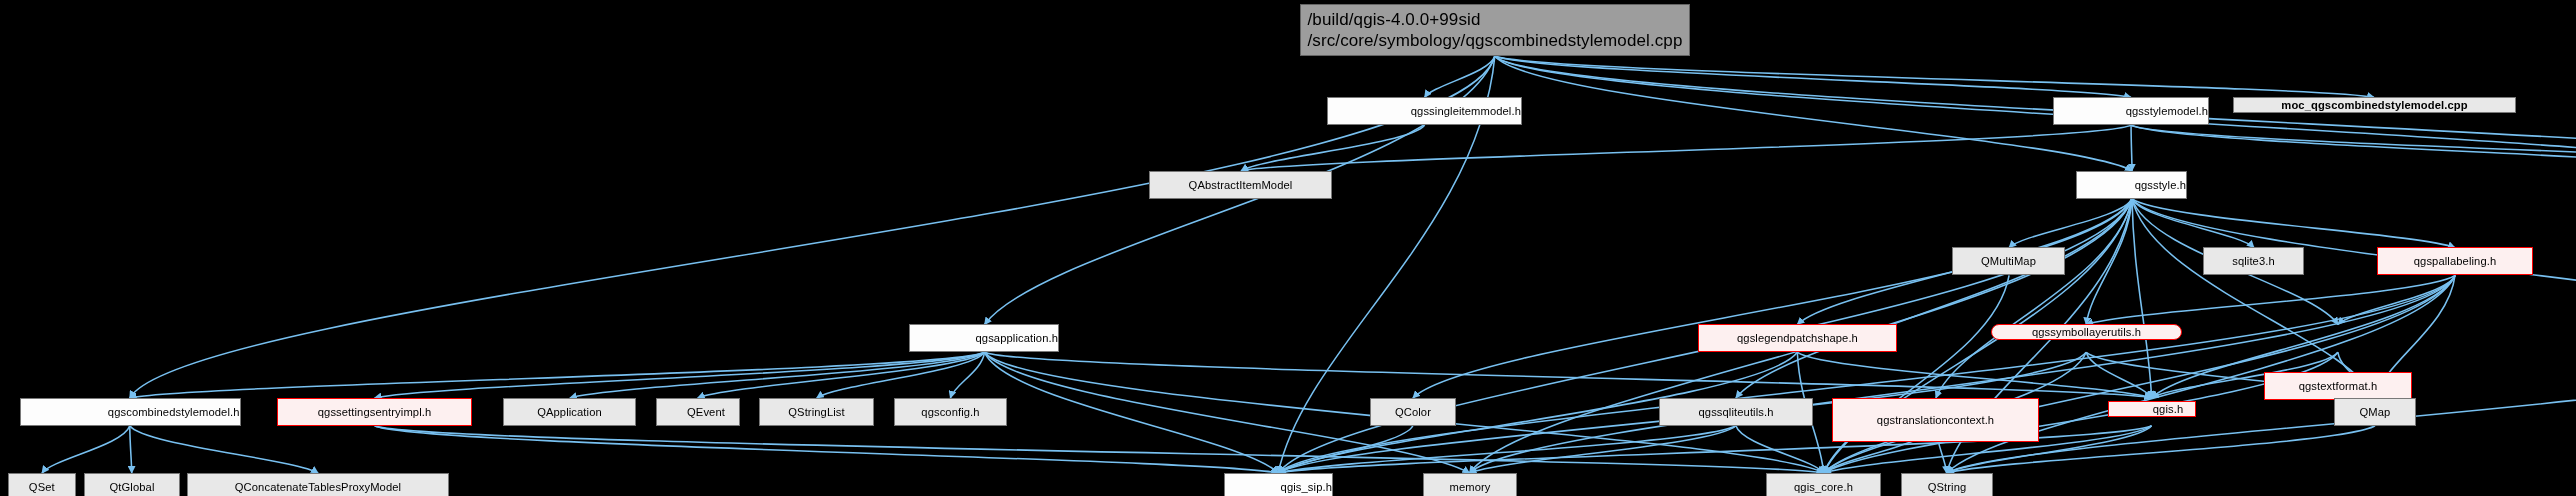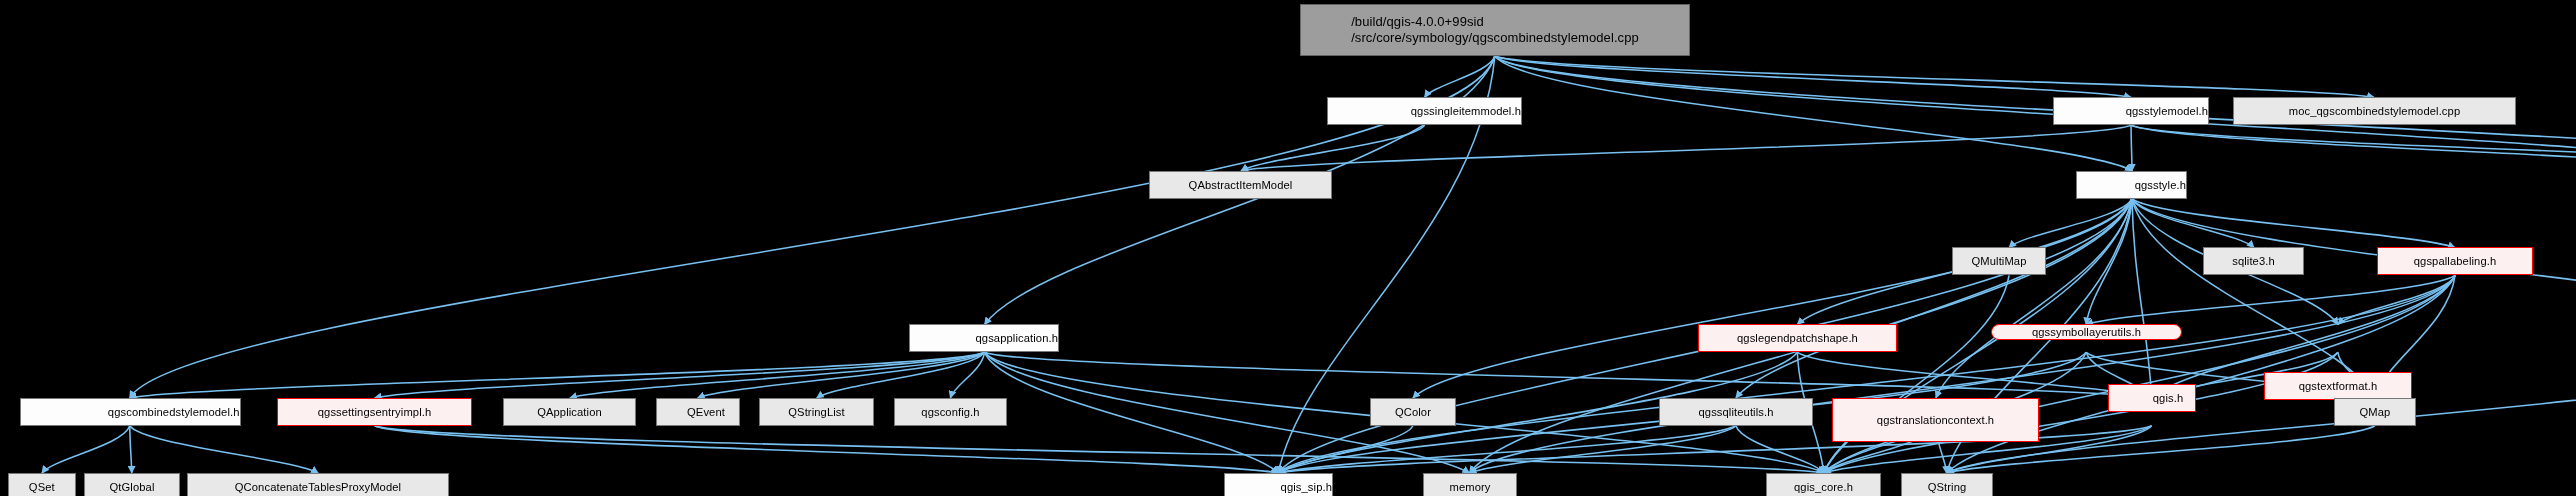--- a/index.html
+++ b/index.html
@@ -3,21 +3,21 @@
 <meta charset="utf-8">
 <style>
   html,body{margin:0;padding:0;background:#000;}
   body{width:2576px;height:497px;font-family:"Liberation Sans",sans-serif;overflow:hidden;}
   #graph{position:relative;width:2576px;height:497px;background:#000;}
   #edges{position:absolute;left:0;top:0;width:2576px;height:497px;}
   .node{position:absolute;box-sizing:border-box;display:flex;align-items:center;
         justify-content:center;text-align:center;white-space:nowrap;
         font-size:11.2px;color:#000;line-height:1.12;letter-spacing:0.1px;}
   .node.plain{background:#e8e8e8;border:1px solid #787878;}
-  .node.root{background:#9d9d9d;border:1px solid #646464;font-size:13px;}
+  .node.root{background:#9d9d9d;border:1px solid #646464;font-size:17px;}
   .node.white{background:#fdfdfd;border:1px solid #787878;justify-content:flex-end;}
   .node.red{background:#fdf0f0;border:1.5px solid #ff0000;}
   .node.two{line-height:1.25;}
 </style>
 </head>
 <body>
 
 <div id="graph">
   <svg id="edges" viewBox="0 0 2640 509" preserveAspectRatio="none">
     <defs>
@@ -109,30 +109,30 @@
           <div>/build/qgis-4.0.0+99sid</div>
           <div>/src/core/symbology/qgscombinedstylemodel.cpp</div>
         </div>
       </div>
       <div class="node white" style="left: 1327px; top: 97px; width: 195px; height: 28px;">
         <span>qgssingleitemmodel.h</span>
       </div>
       <div class="node white" style="left: 2053px; top: 97px; width: 156px; height: 28px;">
         <span>qgsstylemodel.h</span>
       </div>
-      <div class="node plain" style="left: 2233px; top: 97px; width: 283px; height: 28px;">
+      <div class="node plain" style="left: 2233px; top: 97px; width: 283px; height: 16px; font-weight: bold;">
         <span>moc_qgscombinedstylemodel.cpp</span>
       </div>
       <div class="node plain" style="left: 1149px; top: 171px; width: 183px; height: 28px;">
         <span>QAbstractItemModel</span>
       </div>
       <div class="node white" style="left: 2076px; top: 171px; width: 111px; height: 28px;">
         <span>qgsstyle.h</span>
       </div>
-      <div class="node plain" style="left: 1952px; top: 247px; width: 94px; height: 28px;">
+      <div class="node plain" style="left: 1952px; top: 247px; width: 113px; height: 28px;">
         <span>QMultiMap</span>
       </div>
       <div class="node plain" style="left: 2203px; top: 247px; width: 101px; height: 28px;">
         <span>sqlite3.h</span>
       </div>
       <div class="node red" style="left: 2377px; top: 247px; width: 156px; height: 28px;">
         <span>qgspallabeling.h</span>
       </div>
       <div class="node white" style="left: 909px; top: 324px; width: 150px; height: 28px;">
         <span>qgsapplication.h</span>
@@ -166,21 +166,21 @@
       </div>
       <div class="node plain" style="left: 1370px; top: 398px; width: 86px; height: 28px;">
         <span>QColor</span>
       </div>
       <div class="node plain" style="left: 1659px; top: 398px; width: 154px; height: 28px;">
         <span>qgssqliteutils.h</span>
       </div>
       <div class="node red" style="left: 1832px; top: 398px; width: 207px; height: 44px;">
         <span>qgstranslationcontext.h</span>
       </div>
-      <div class="node red" style="left: 2108px; top: 384px; width: 88px; height: 28px; padding-left: 32px;">
+      <div class="node red" style="left: 2108px; top: 401px; width: 88px; height: 16px; padding-left: 32px;">
         <span>qgis.h</span>
       </div>
       <div class="node plain" style="left: 2334px; top: 398px; width: 82px; height: 28px;">
         <span>QMap</span>
       </div>
       <div class="node plain" style="left: 7.8px; top: 473px; width: 68px; height: 28px;">
         <span>QSet</span>
       </div>
       <div class="node plain" style="left: 84px; top: 473px; width: 96px; height: 28px;">
         <span>QtGlobal</span>

